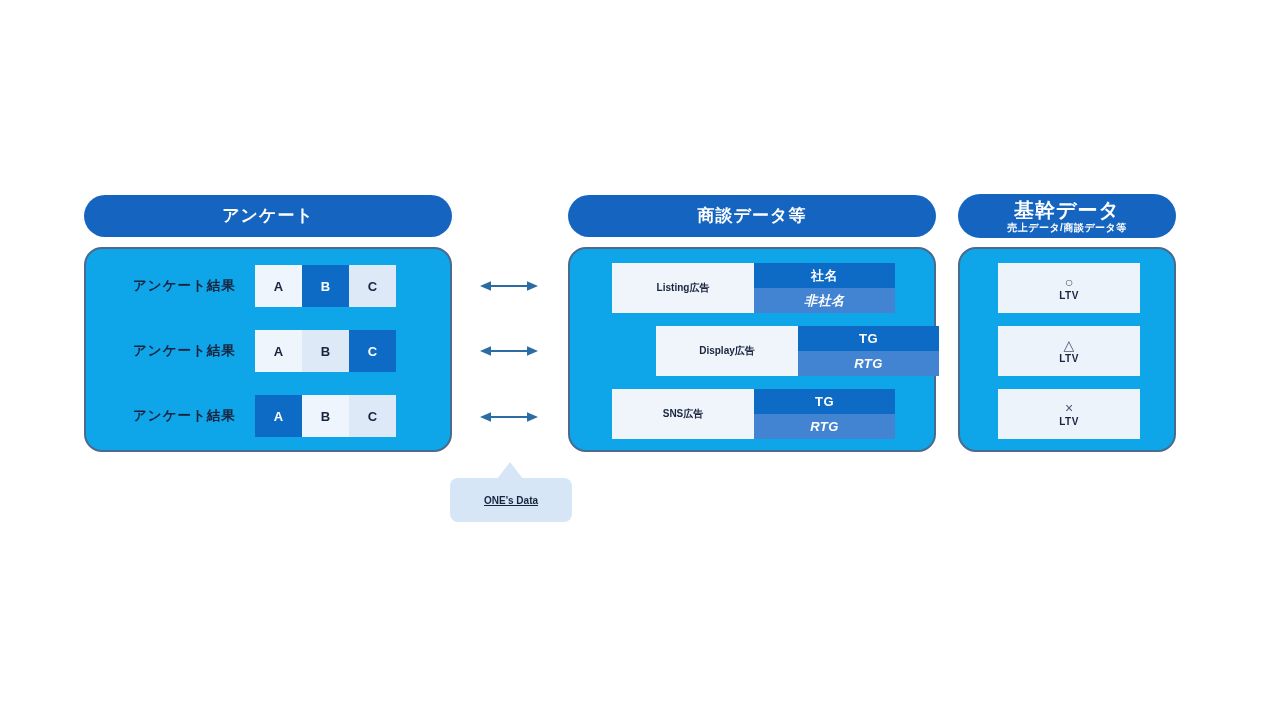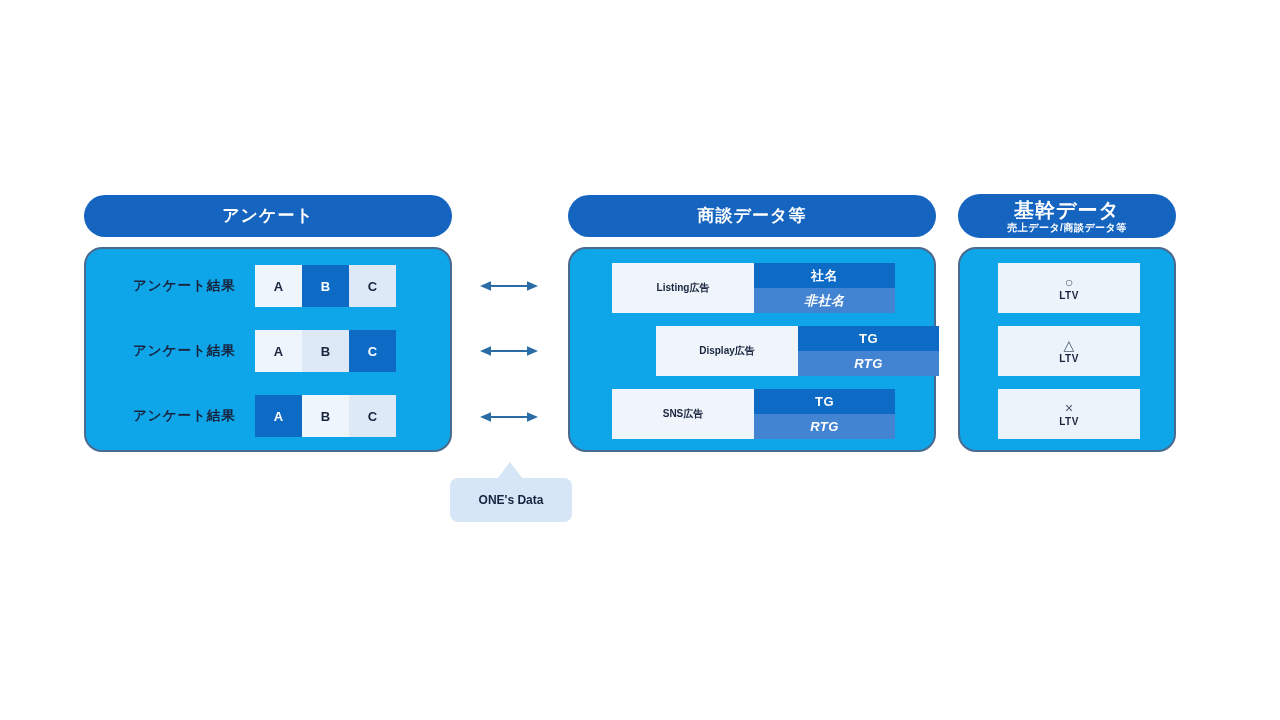--- a/index.html
+++ b/index.html
@@ -55,21 +55,21 @@
     display:flex;flex-direction:column;align-items:center;justify-content:center;}
   .citem-symbol{font-size:14px;line-height:1.1;color:var(--symbol);font-weight:normal;}
   .citem-label{font-size:10px;line-height:1.15;font-weight:bold;color:var(--navy);letter-spacing:0.5px;}
 
   
   .darrow{position:absolute;width:58px;height:12px;color:var(--arrow);}
 
   
   .callout{position:absolute;left:450px;top:478px;width:122px;height:44px;background:var(--callout);
     border-radius:8px;display:flex;align-items:center;justify-content:center;}
-  .callout-label{font-size:12px;font-weight:bold;color:var(--navy);}
+  .callout-label{font-size:10px;font-weight:bold;color:var(--navy);text-decoration:underline;}
   .callout-pointer{position:absolute;left:497px;top:462px;width:0;height:0;
     border-left:13px solid transparent;border-right:13px solid transparent;
     border-bottom:17px solid var(--callout);}
 </style>
 </head>
 <body>
 
 <div class="canvas">
 
   <div class="pill" style="left:84px;top:195px;width:368px;height:42px;">

